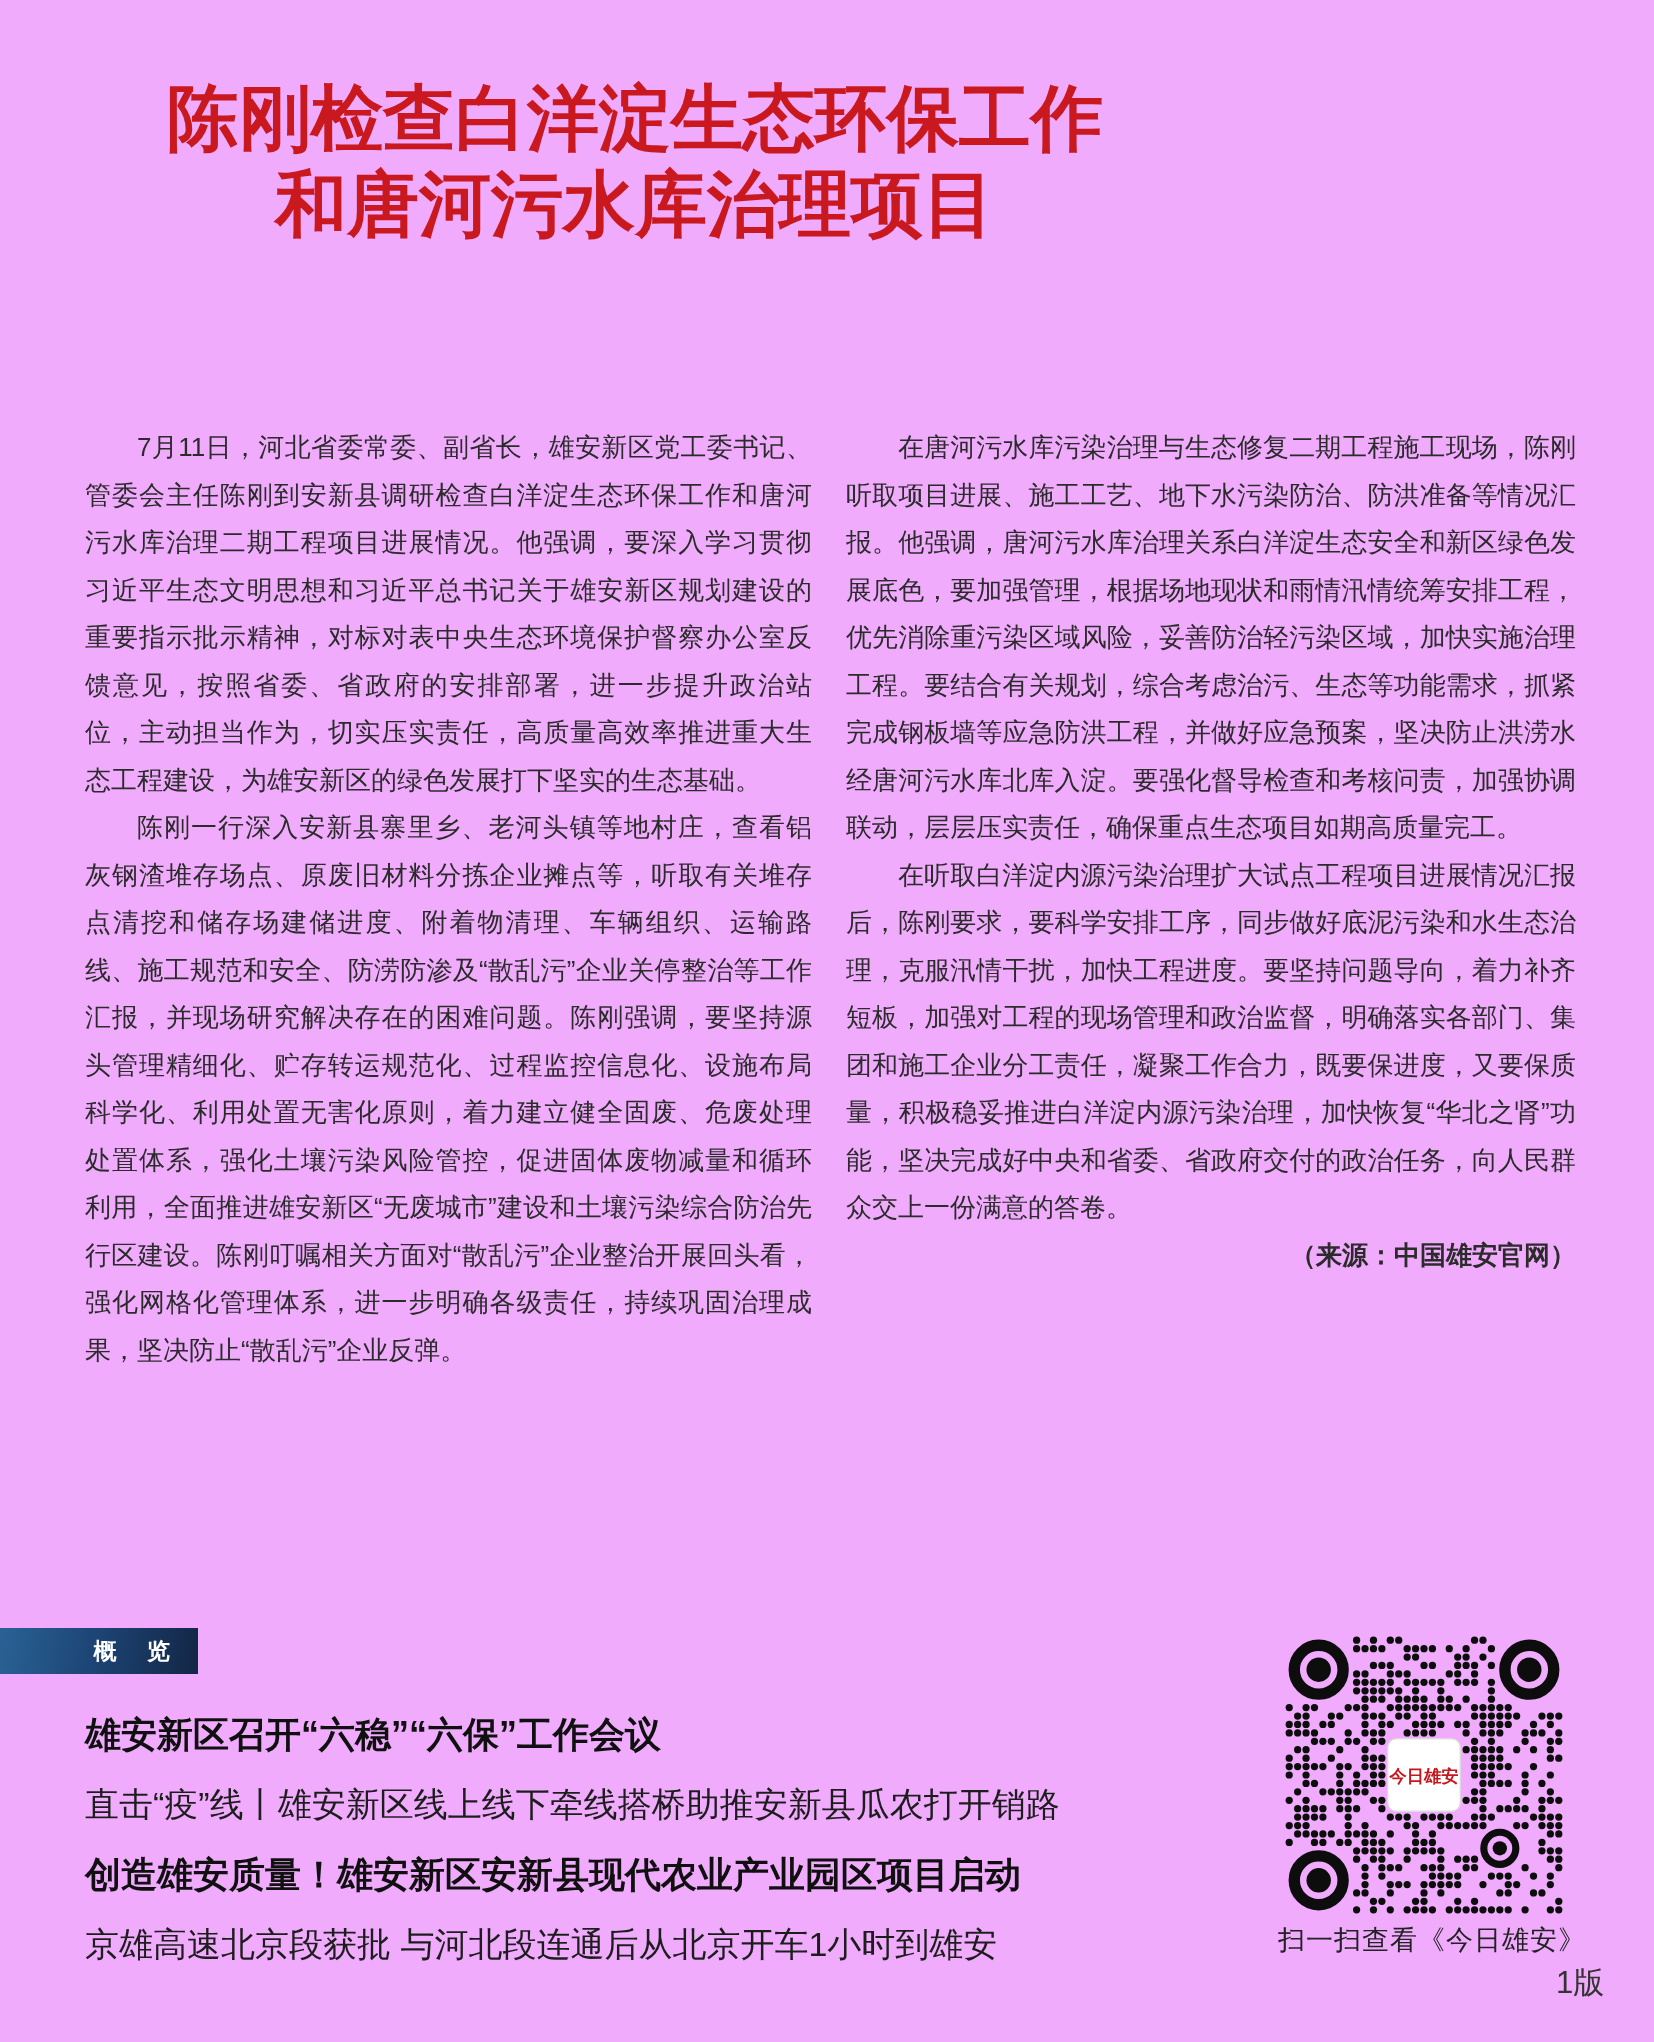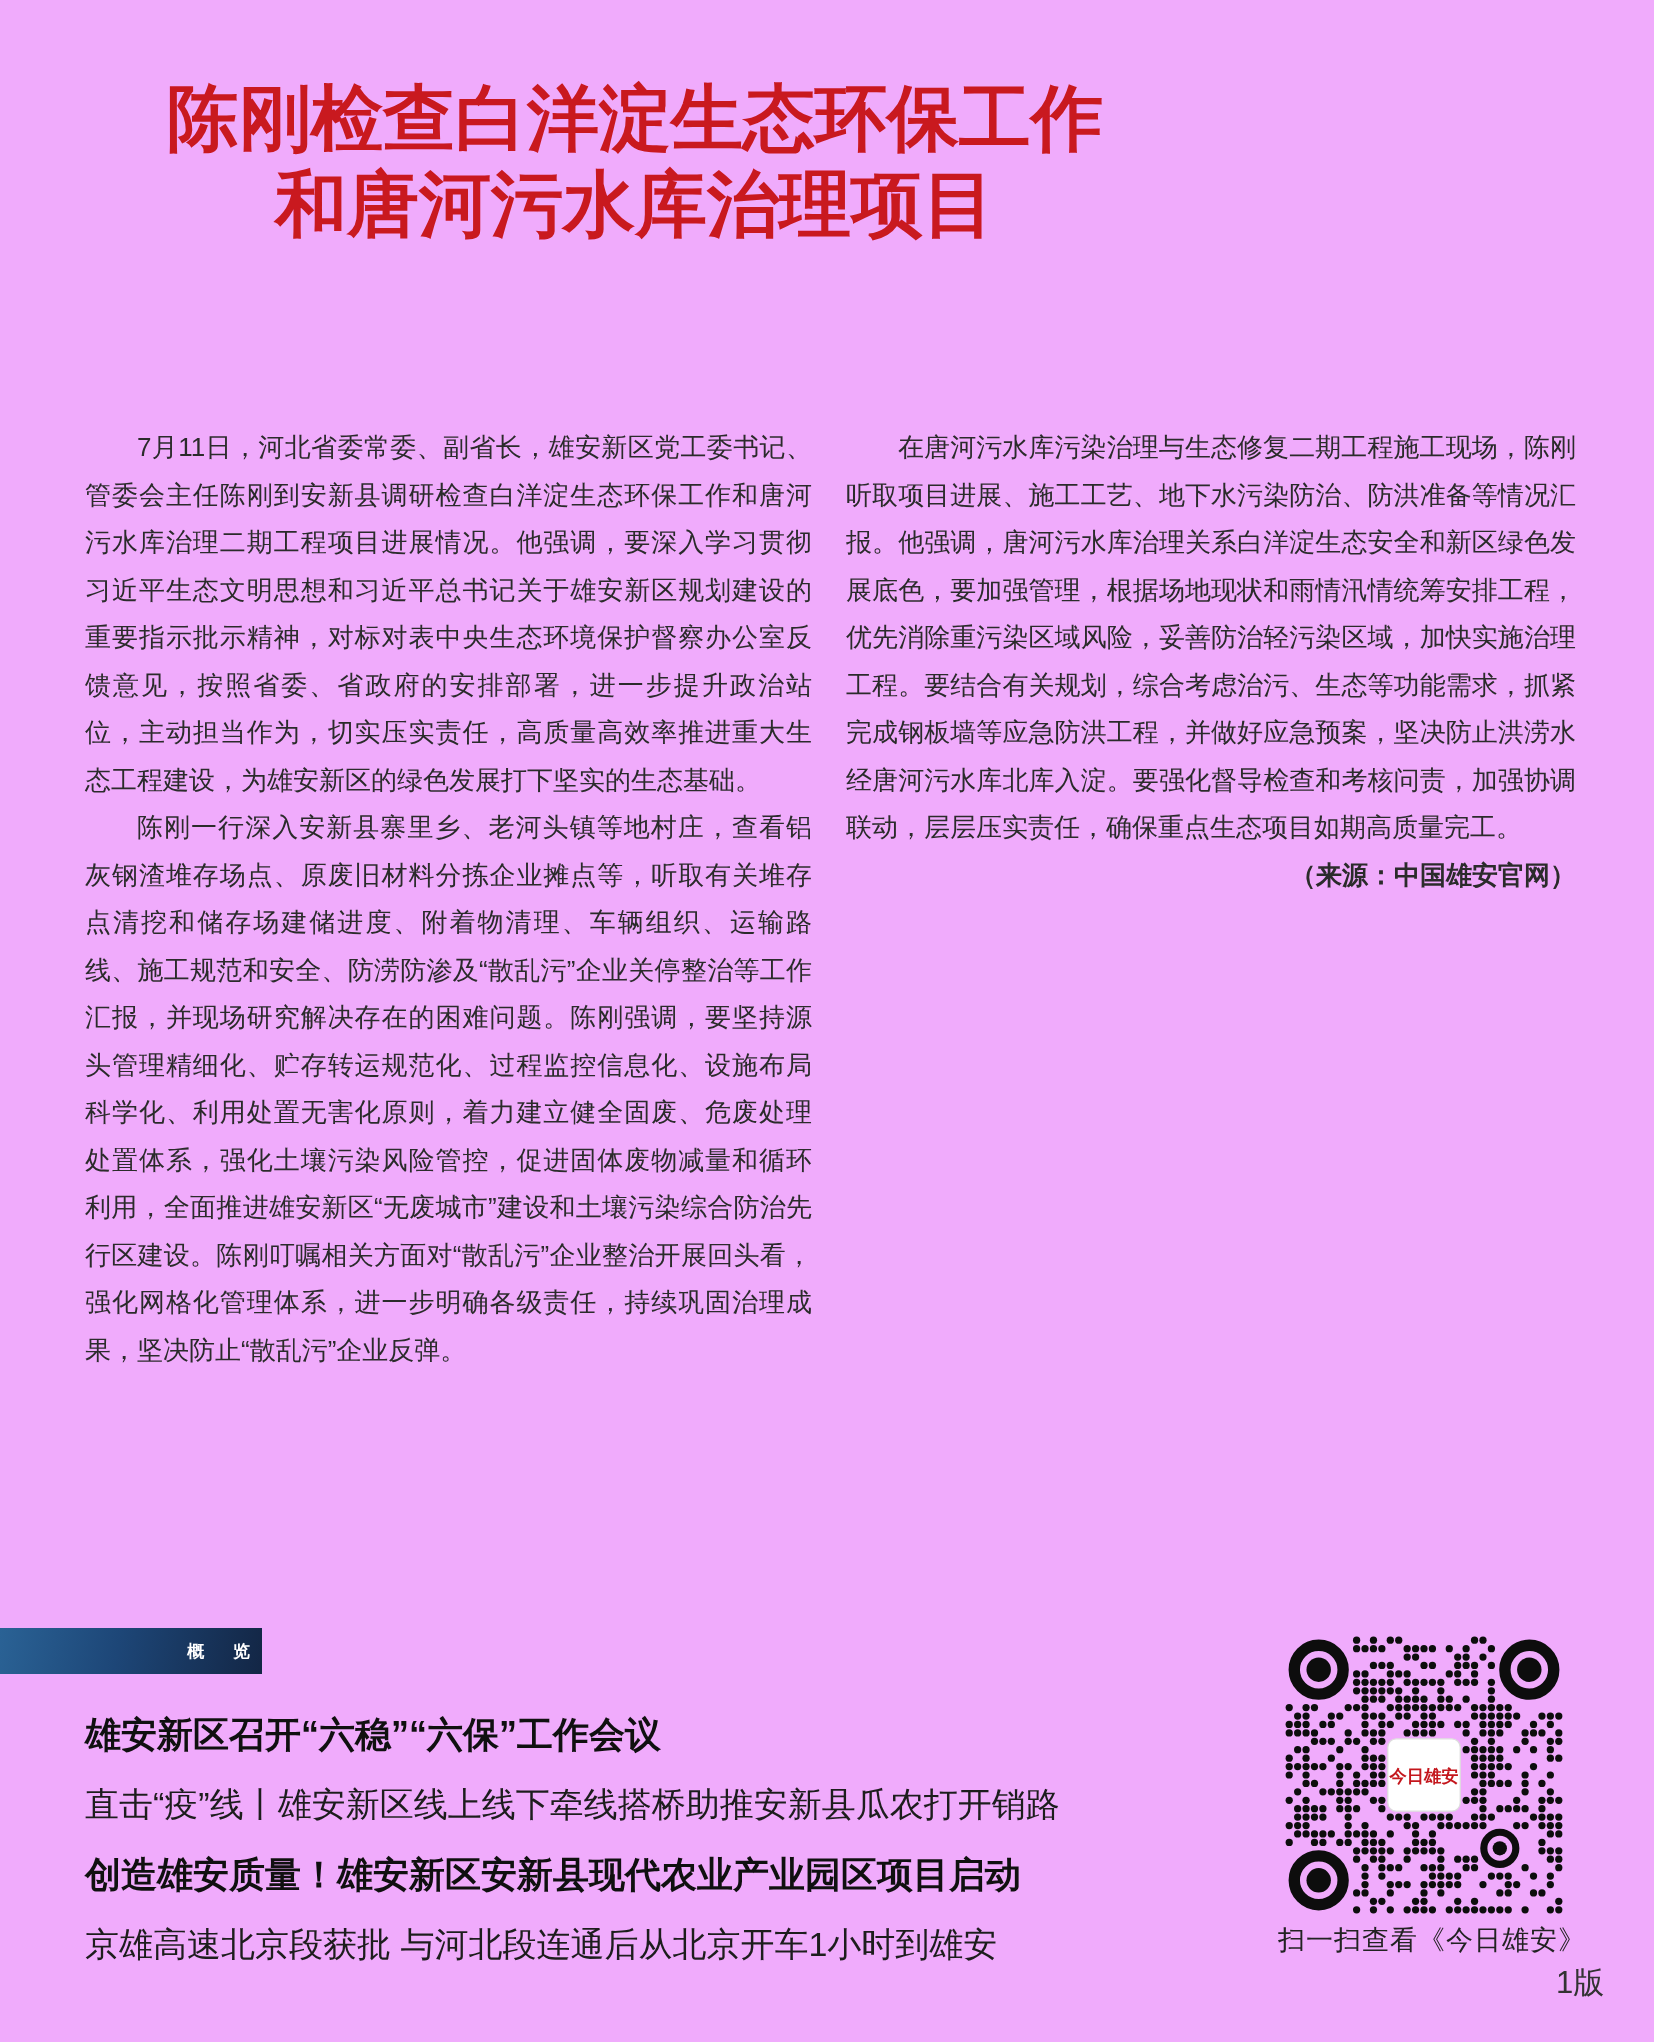--- a/index.html
+++ b/index.html
@@ -36,28 +36,29 @@
     text-justify:inter-ideograph;
   }
   .col-left{width:727px;}
   .col-right{width:730px;}
   .columns p{margin:0;text-indent:2em;}
   .columns p.source{text-indent:0;text-align:right;margin-top:0px;font-weight:bold;}
   
   .overview-bar{
     position:absolute;
     left:0; top:1628px;
-    width:262px; height:46px;
+    width:198px; height:46px;
     background:linear-gradient(100deg,#2a6295 0%,#1d4677 45%,#132645 100%);
     color:#ffffff;
     display:flex;
     align-items:center;
     justify-content:flex-end;
+    padding-right:16px;
     box-sizing:border-box;
-    font-size:17px;
+    font-size:23px;
     font-weight:bold;
     letter-spacing:12px;
   }
   
   .headlines{
     position:absolute;
     left:85px; top:1700px;
     width:1250px;
   }
   .headlines .hl{
@@ -104,20 +105,21 @@
     <div>和唐河污水库治理项目</div>
   </div>
 
   <div class="columns">
     <div class="col-left">
       <p>7月11日，河北省委常委、副省长，雄安新区党工委书记、管委会主任陈刚到安新县调研检查白洋淀生态环保工作和唐河污水库治理二期工程项目进展情况。他强调，要深入学习贯彻习近平生态文明思想和习近平总书记关于雄安新区规划建设的重要指示批示精神，对标对表中央生态环境保护督察办公室反馈意见，按照省委、省政府的安排部署，进一步提升政治站位，主动担当作为，切实压实责任，高质量高效率推进重大生态工程建设，为雄安新区的绿色发展打下坚实的生态基础。</p>
       <p>陈刚一行深入安新县寨里乡、老河头镇等地村庄，查看铝灰钢渣堆存场点、原废旧材料分拣企业摊点等，听取有关堆存点清挖和储存场建储进度、附着物清理、车辆组织、运输路线、施工规范和安全、防涝防渗及“散乱污”企业关停整治等工作汇报，并现场研究解决存在的困难问题。陈刚强调，要坚持源头管理精细化、贮存转运规范化、过程监控信息化、设施布局科学化、利用处置无害化原则，着力建立健全固废、危废处理处置体系，强化土壤污染风险管控，促进固体废物减量和循环利用，全面推进雄安新区“无废城市”建设和土壤污染综合防治先行区建设。陈刚叮嘱相关方面对“散乱污”企业整治开展回头看，强化网格化管理体系，进一步明确各级责任，持续巩固治理成果，坚决防止“散乱污”企业反弹。</p>
     </div>
     <div class="col-right">
       <p>在唐河污水库污染治理与生态修复二期工程施工现场，陈刚听取项目进展、施工工艺、地下水污染防治、防洪准备等情况汇报。他强调，唐河污水库治理关系白洋淀生态安全和新区绿色发展底色，要加强管理，根据场地现状和雨情汛情统筹安排工程，优先消除重污染区域风险，妥善防治轻污染区域，加快实施治理工程。要结合有关规划，综合考虑治污、生态等功能需求，抓紧完成钢板墙等应急防洪工程，并做好应急预案，坚决防止洪涝水经唐河污水库北库入淀。要强化督导检查和考核问责，加强协调联动，层层压实责任，确保重点生态项目如期高质量完工。</p>
+      <p>在听取白洋淀内源污染治理扩大试点工程项目进展情况汇报后，陈刚要求，要科学安排工序，同步做好底泥污染和水生态治理，克服汛情干扰，加快工程进度。要坚持问题导向，着力补齐短板，加强对工程的现场管理和政治监督，明确落实各部门、集团和施工企业分工责任，凝聚工作合力，既要保进度，又要保质量，积极稳妥推进白洋淀内源污染治理，加快恢复“华北之肾”功能，坚决完成好中央和省委、省政府交付的政治任务，向人民群众交上一份满意的答卷。</p>
       <p class="source">（来源：中国雄安官网）</p>
     </div>
   </div>
 
   <div class="overview-bar">
     <span>概 览</span>
   </div>
 
   <div class="headlines">
     <div class="hl hl-bold">雄安新区召开“六稳”“六保”工作会议</div>

